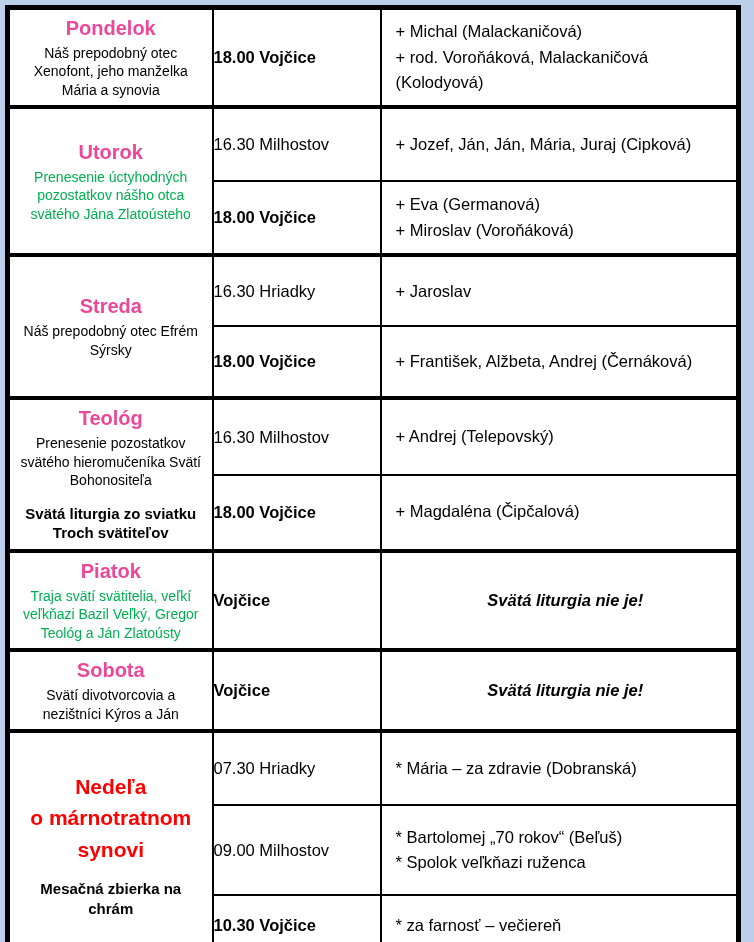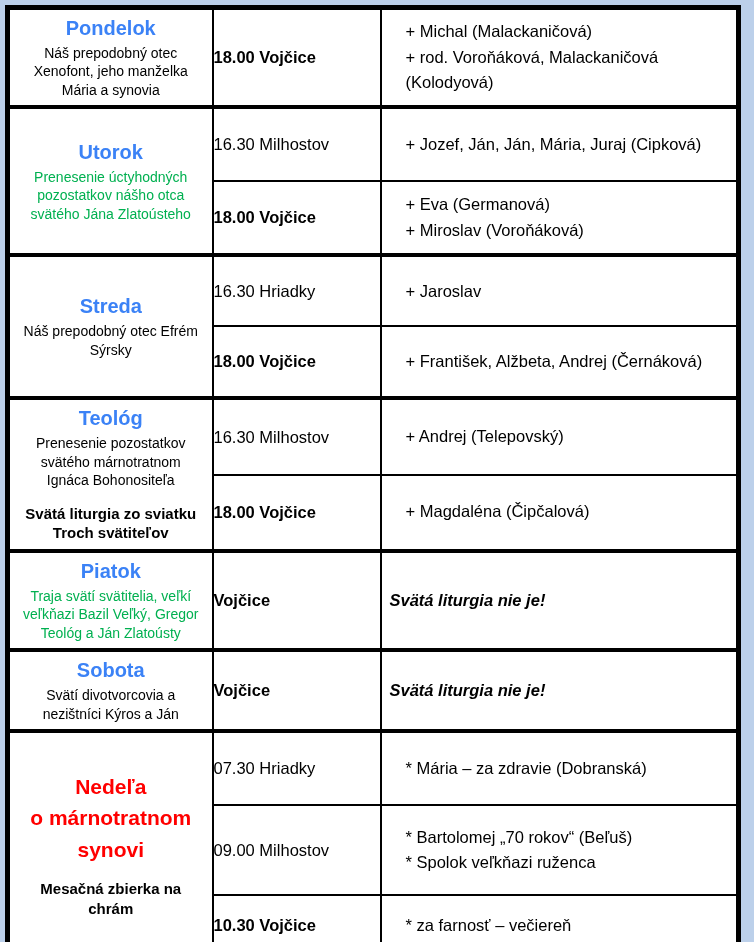--- a/index.html
+++ b/index.html
@@ -43,21 +43,21 @@
   col.c-int  { width: auto;  }
 
   .day-cell {
     text-align: center;
     padding: 6px 10px;
   }
   .day-name {
     font-size: 20px;
     font-weight: bold;
     line-height: 1.25;
-    color: #3b82f6;
+    color: #ec4899;
   }
   .day-name.red {
     color: var(--red, #ff0000);
     font-size: 21px;
     white-space: pre-line;
     line-height: 1.5;
   }
   .feast {
     font-size: 14px;
     line-height: 1.32;
@@ -71,28 +71,29 @@
     line-height: 1.3;
     margin-top: 14px;
   }
   .time-cell {
     font-size: 16.5px;
     padding-left: 0;
   }
   .time-cell.bold { font-weight: bold; }
   .intent-cell {
     font-size: 16.5px;
-    padding-left: 24px;
+    padding-left: 14px;
     padding-right: 8px;
   }
   .intent-line { line-height: 1.55; }
   .intent-cell.no-liturgy {
+    text-align: center;
     font-weight: bold;
     font-style: italic;
-    padding-left: 8px;
+    padding-left: 21px;
   }
 </style>
 </head>
 <body style="--page-bg: #bcd0ea; --green: #00b050; --red: #ff0000;">
 
 <div class="table-wrap">
   <table class="schedule">
     <colgroup>
       <col class="c-day">
       <col class="c-time">
@@ -139,21 +140,21 @@
         </tr>
         <tr class="sub-row" style="height: 72px;">
           <td class="time-cell bold">18.00 Vojčice</td>
           <td class="intent-cell">
             <div class="intent-line">+ František, Alžbeta, Andrej (Černáková)</div>
           </td>
         </tr>
         <tr class="day-start" style="height: 74px;">
           <td class="day-cell" rowspan="2">
             <div class="day-name black">Teológ</div>
-            <div class="feast plain">Prenesenie pozostatkov svätého márnotratnom Ignáca Bohonositeľa</div>
+            <div class="feast plain">Prenesenie pozostatkov svätého hieromučeníka Svätí Bohonositeľa</div>
             <div class="day-note">Svätá liturgia zo sviatku Troch svätiteľov</div>
           </td>
           <td class="time-cell">16.30 Milhostov</td>
           <td class="intent-cell">
             <div class="intent-line">+ Andrej (Telepovský)</div>
           </td>
         </tr>
         <tr class="sub-row" style="height: 74px;">
           <td class="time-cell bold">18.00 Vojčice</td>
           <td class="intent-cell">

